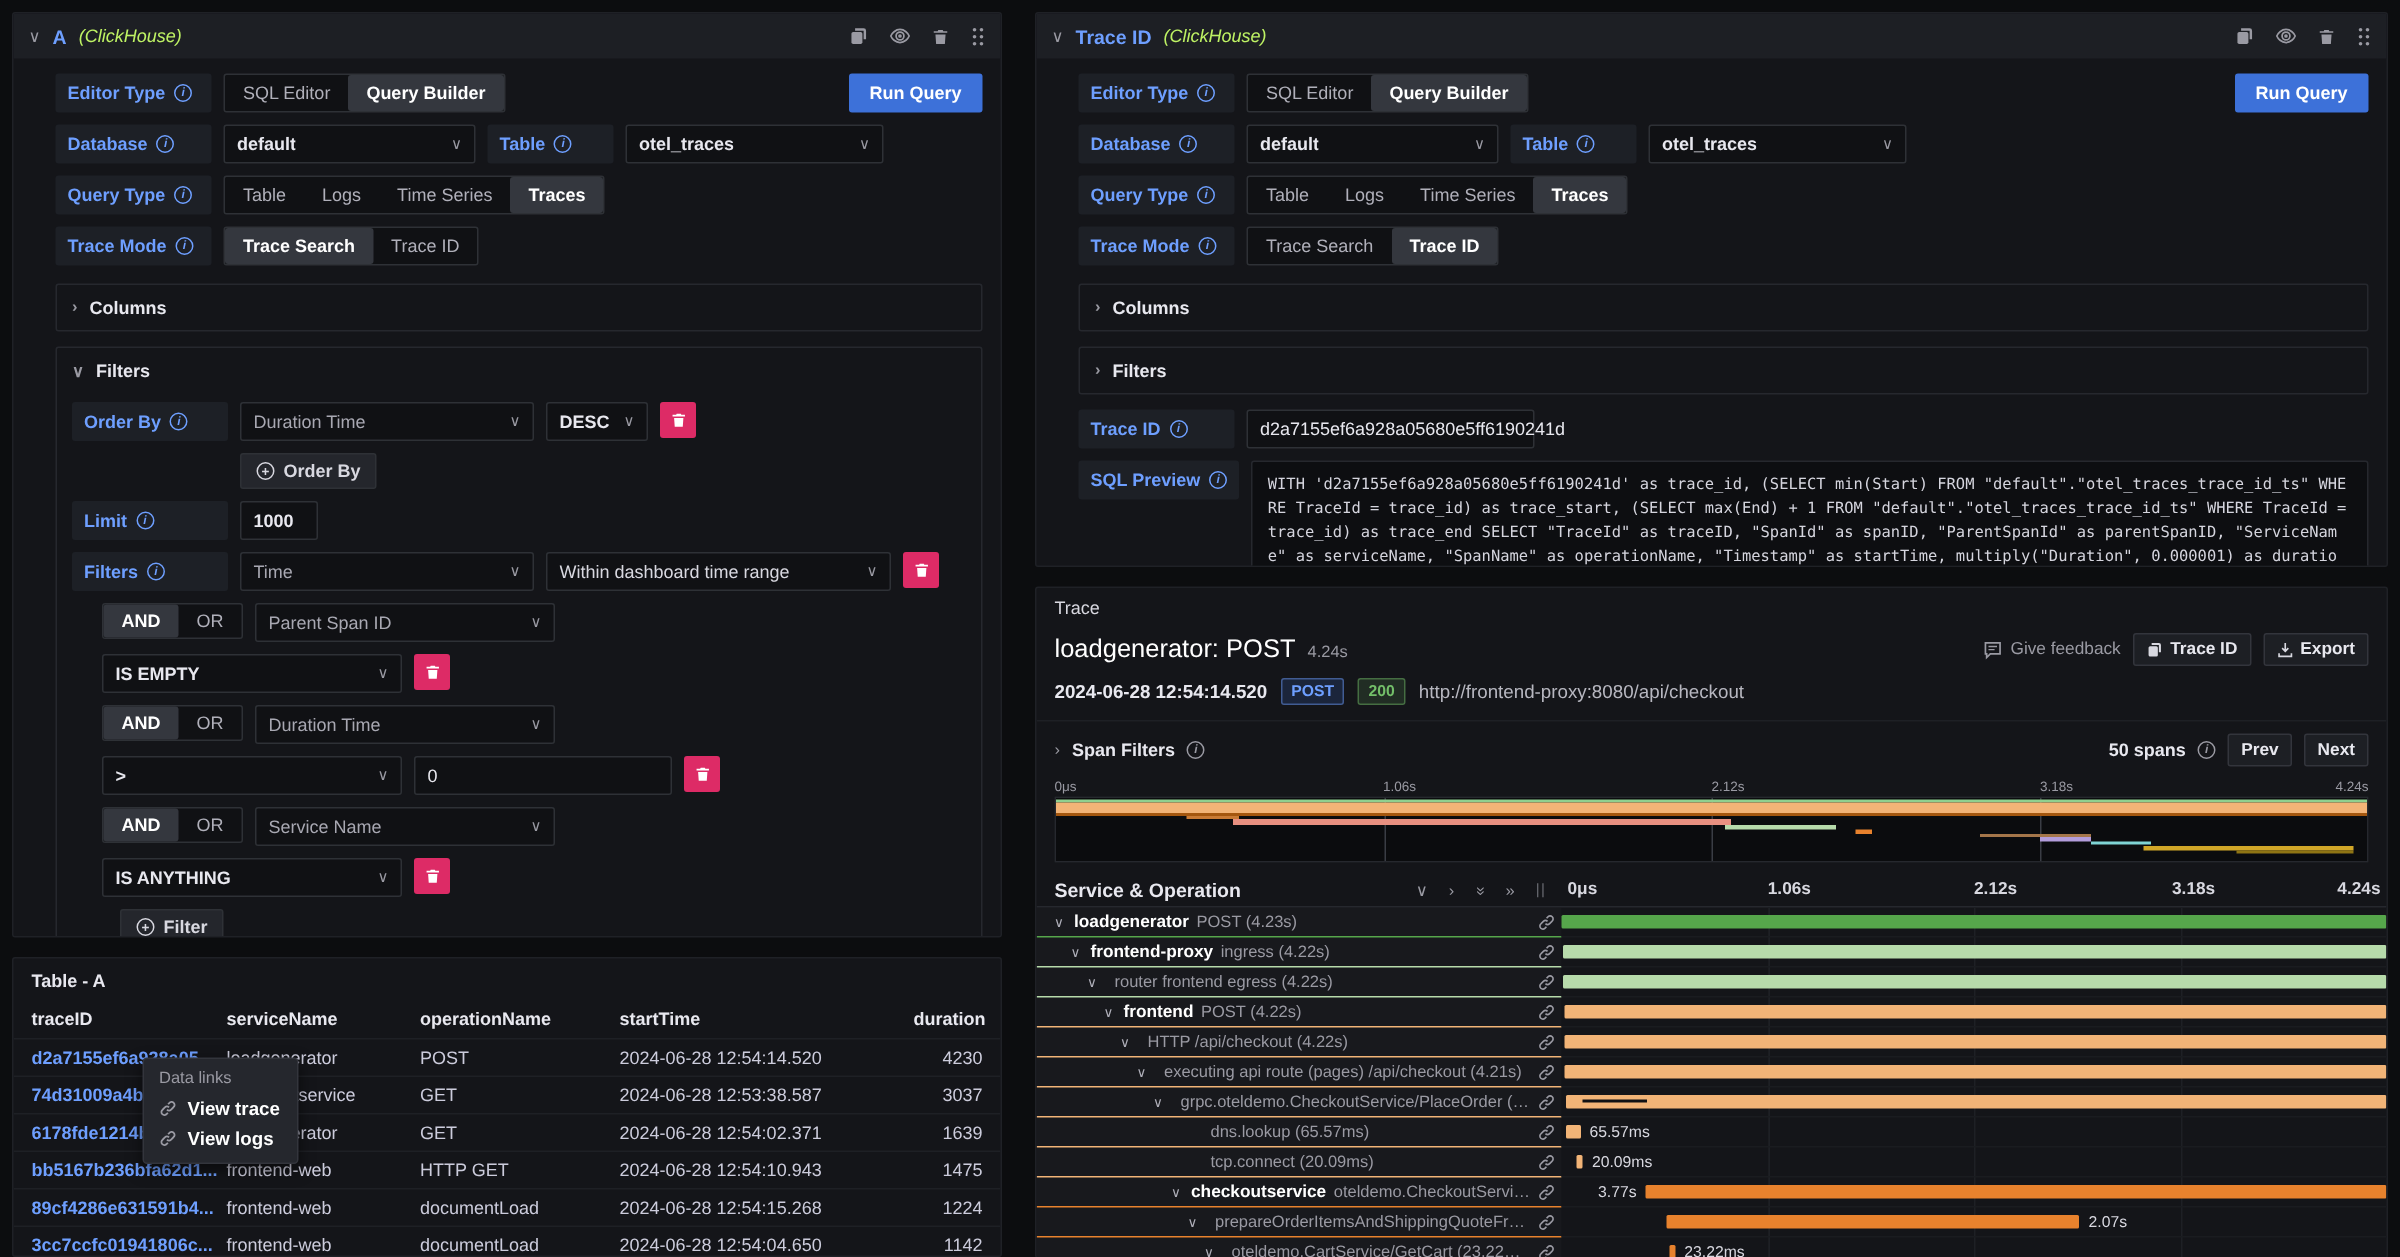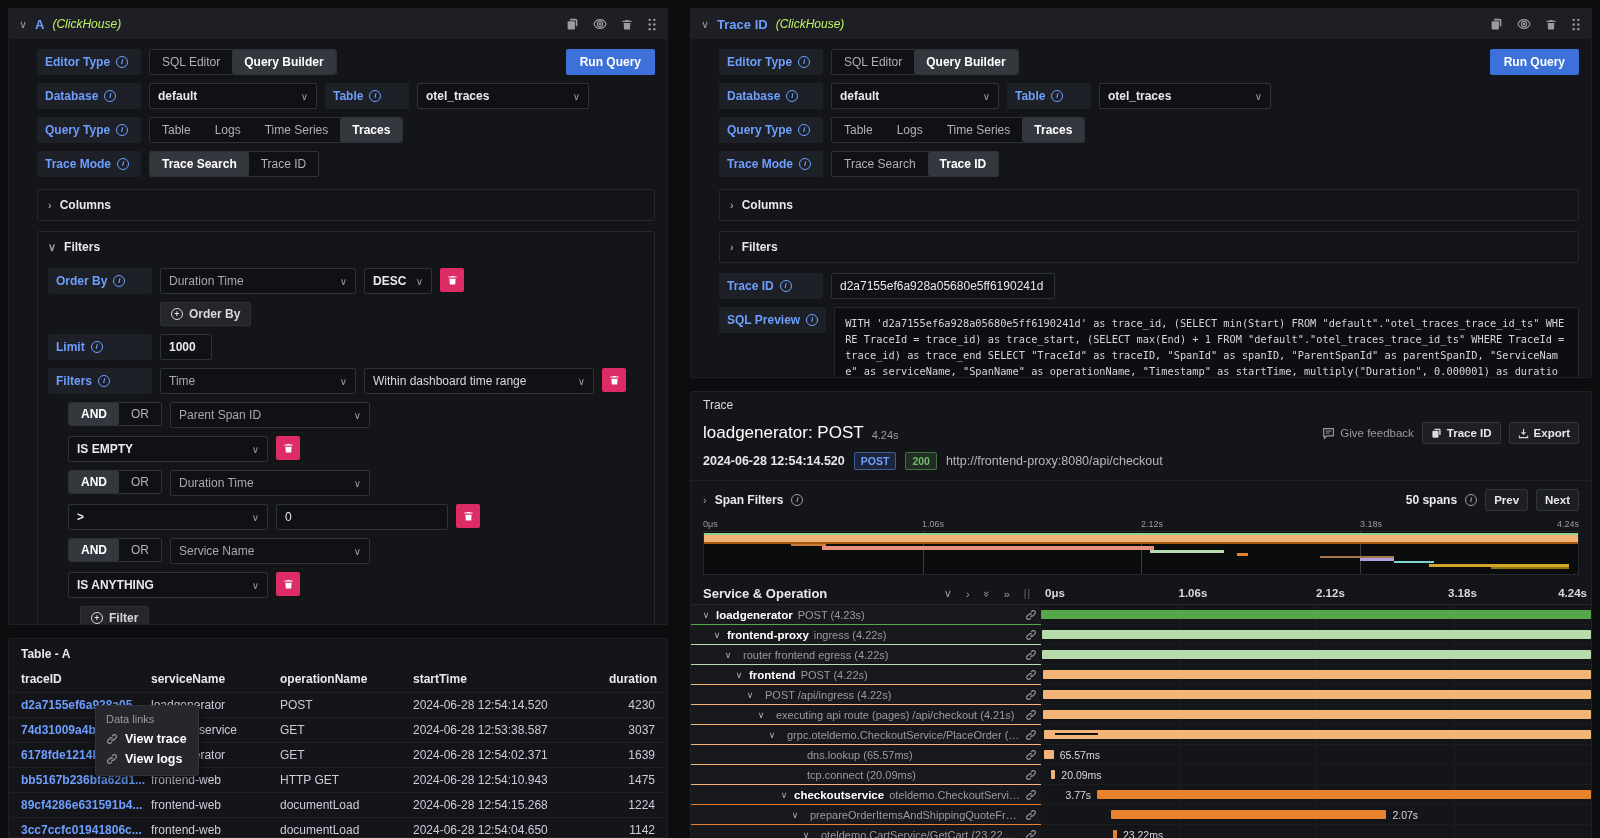--- a/index.html
+++ b/index.html
@@ -517,21 +517,21 @@
             <span class="chev">›</span>
             <span>Filters</span>
           </div>
       </div>
 
       <div class="erow">
         <span class="flabel">
             <span>Trace ID</span>
             <span class="info">i</span>
           </span>
-        <span class="inp" style="width:224px;font-weight:normal;">d2a7155ef6a928a05680e5ff6190241d</span>
+        <span class="inp" style="width:192px;font-weight:normal;">d2a7155ef6a928a05680e5ff6190241d</span>
       </div>
       <div class="erow">
         <span class="flabel">
             <span>SQL Preview</span>
             <span class="info">i</span>
           </span>
         <div class="sql-box">WITH 'd2a7155ef6a928a05680e5ff6190241d' as trace_id, (SELECT min(Start) FROM "default"."otel_traces_trace_id_ts" WHERE TraceId = trace_id) as trace_start, (SELECT max(End) + 1 FROM "default"."otel_traces_trace_id_ts" WHERE TraceId = trace_id) as trace_end SELECT "TraceId" as traceID, "SpanId" as spanID, "ParentSpanId" as parentSpanID, "ServiceName" as serviceName, "SpanName" as operationName, "Timestamp" as startTime, multiply("Duration", 0.000001) as duration, arrayMap(key -&gt; map('key', key, 'value',"SpanAttributes"[key]), mapKeys("SpanAttributes")) as tags, arrayMap(key -&gt; map('key', key, 'value',"ResourceAttributes"[key]), mapKeys("ResourceAttributes")) as serviceTags FROM "default"."otel_traces" WHERE traceID = trace_id AND startTime &gt;= trace_start AND startTime &lt;= trace_end LIMIT 1000</div>
       </div>
     </div>
 
@@ -699,21 +699,21 @@
           </div>
           <div class="sgantt">
             <div class="sbar" style="left: 0.3%; width: 99.7%; background: rgb(242, 180, 119);"></div>
             <span class="sblab" style="left: 100%; margin-left: 6px;"></span>
           </div>
         </div>
       <div class="srow">
           <div class="sname" style="padding-left: 54px; border-bottom-color: rgb(242, 180, 119);">
             <span class="tchev">∨</span>
             <span class="ssvc"></span>
-            <span class="sop">POST /api/ingress (4.22s)</span>
+            <span class="sop">HTTP /api/checkout (4.22s)</span>
             <span class="linkico">
               <svg width="12" height="12" viewBox="0 0 24 24">
                 <path d="M10.6 13.4a4 4 0 0 0 5.6 0l3-3a4 4 0 1 0-5.6-5.6l-1.5 1.5M13.4 10.6a4 4 0 0 0-5.6 0l-3 3a4 4 0 1 0 5.6 5.6l1.5-1.5" fill="none" stroke="#9a9aa3" stroke-width="2.2"></path>
               </svg>
             </span>
           </div>
           <div class="sgantt">
             <div class="sbar" style="left: 0.3%; width: 99.7%; background: rgb(242, 180, 119);"></div>
             <span class="sblab" style="left: 100%; margin-left: 6px;"></span>
           </div>

